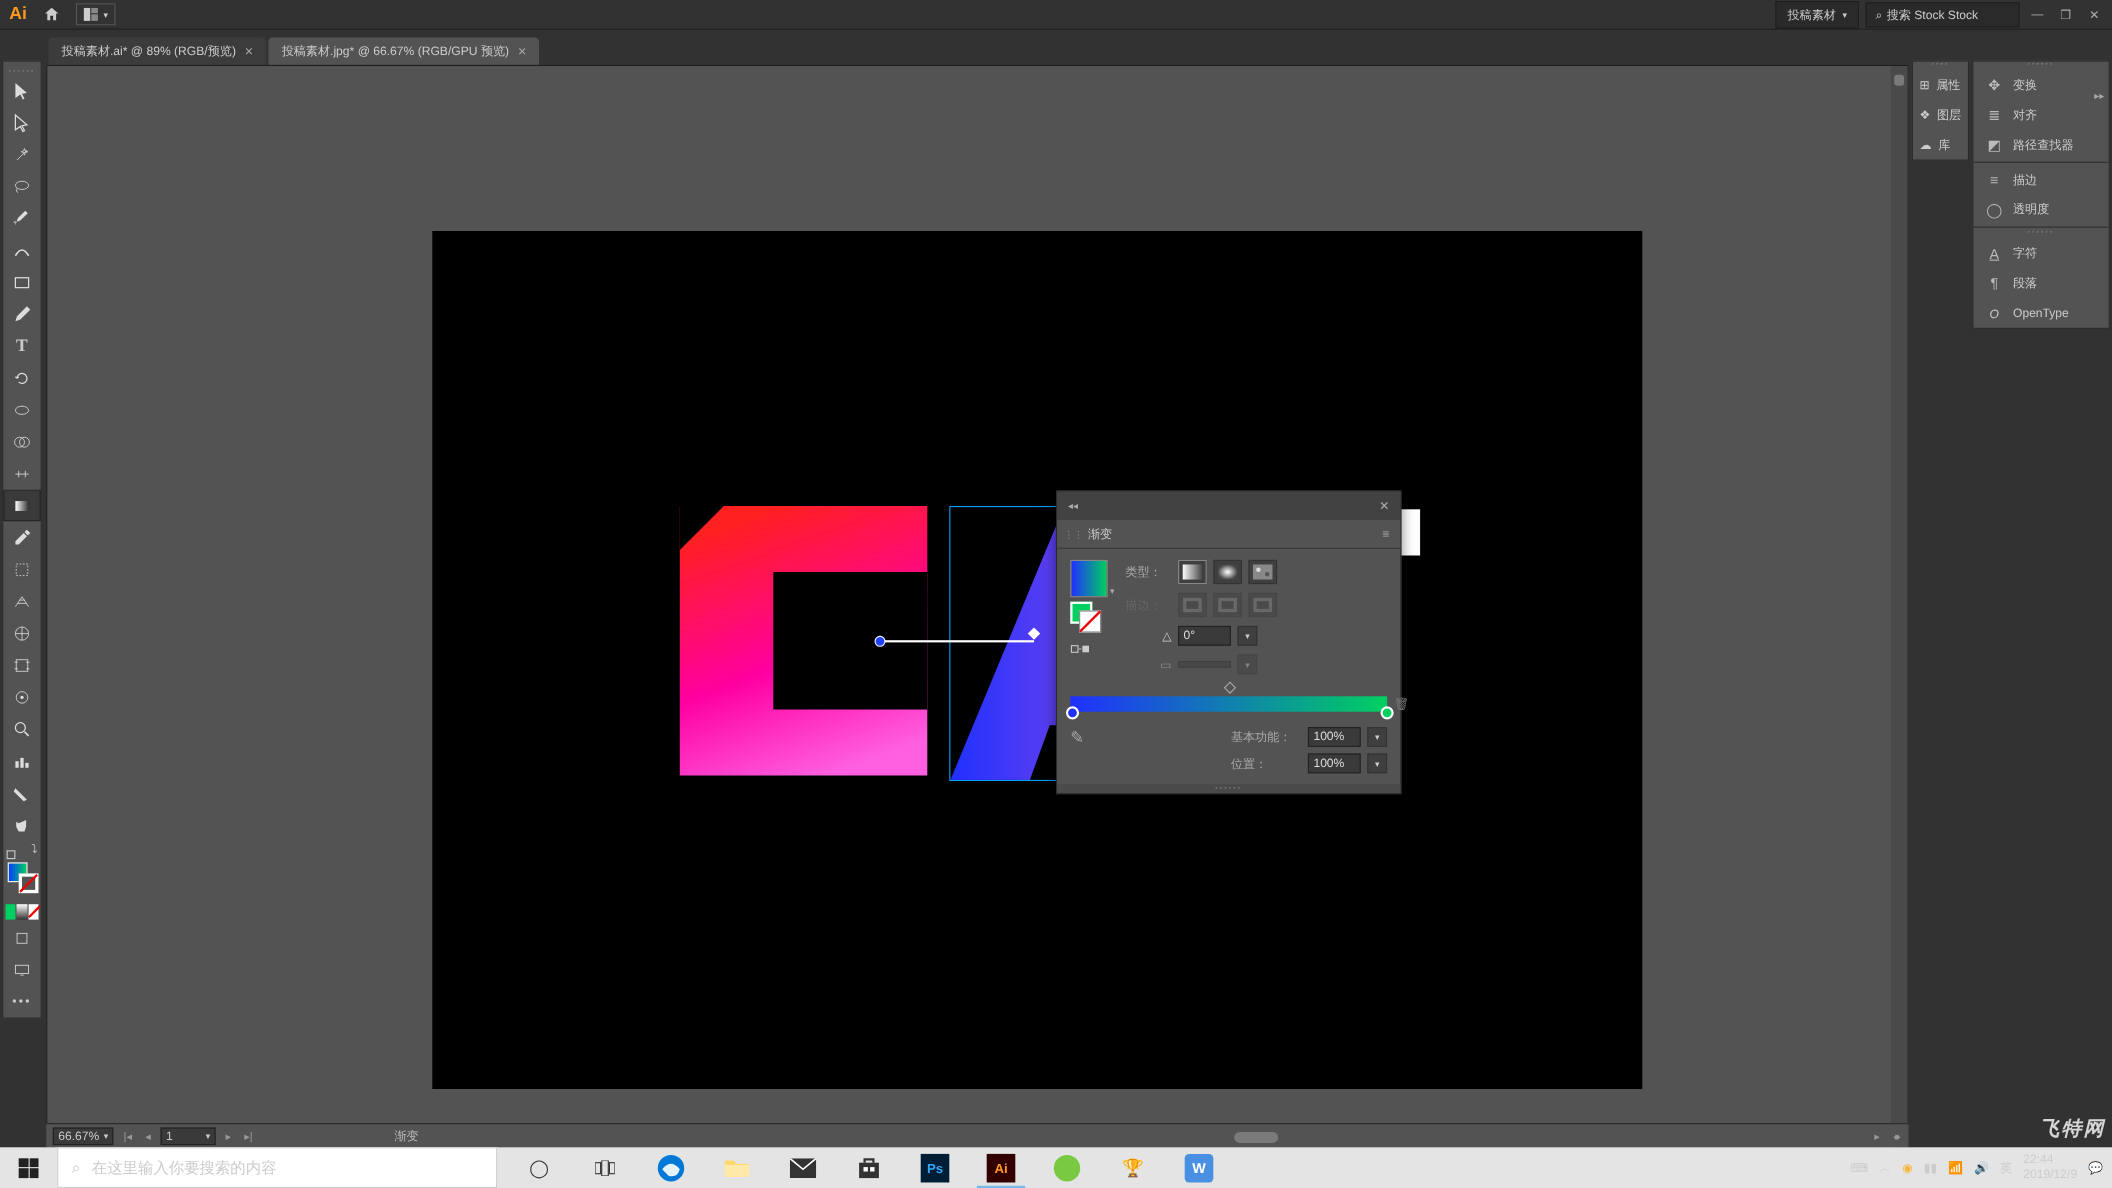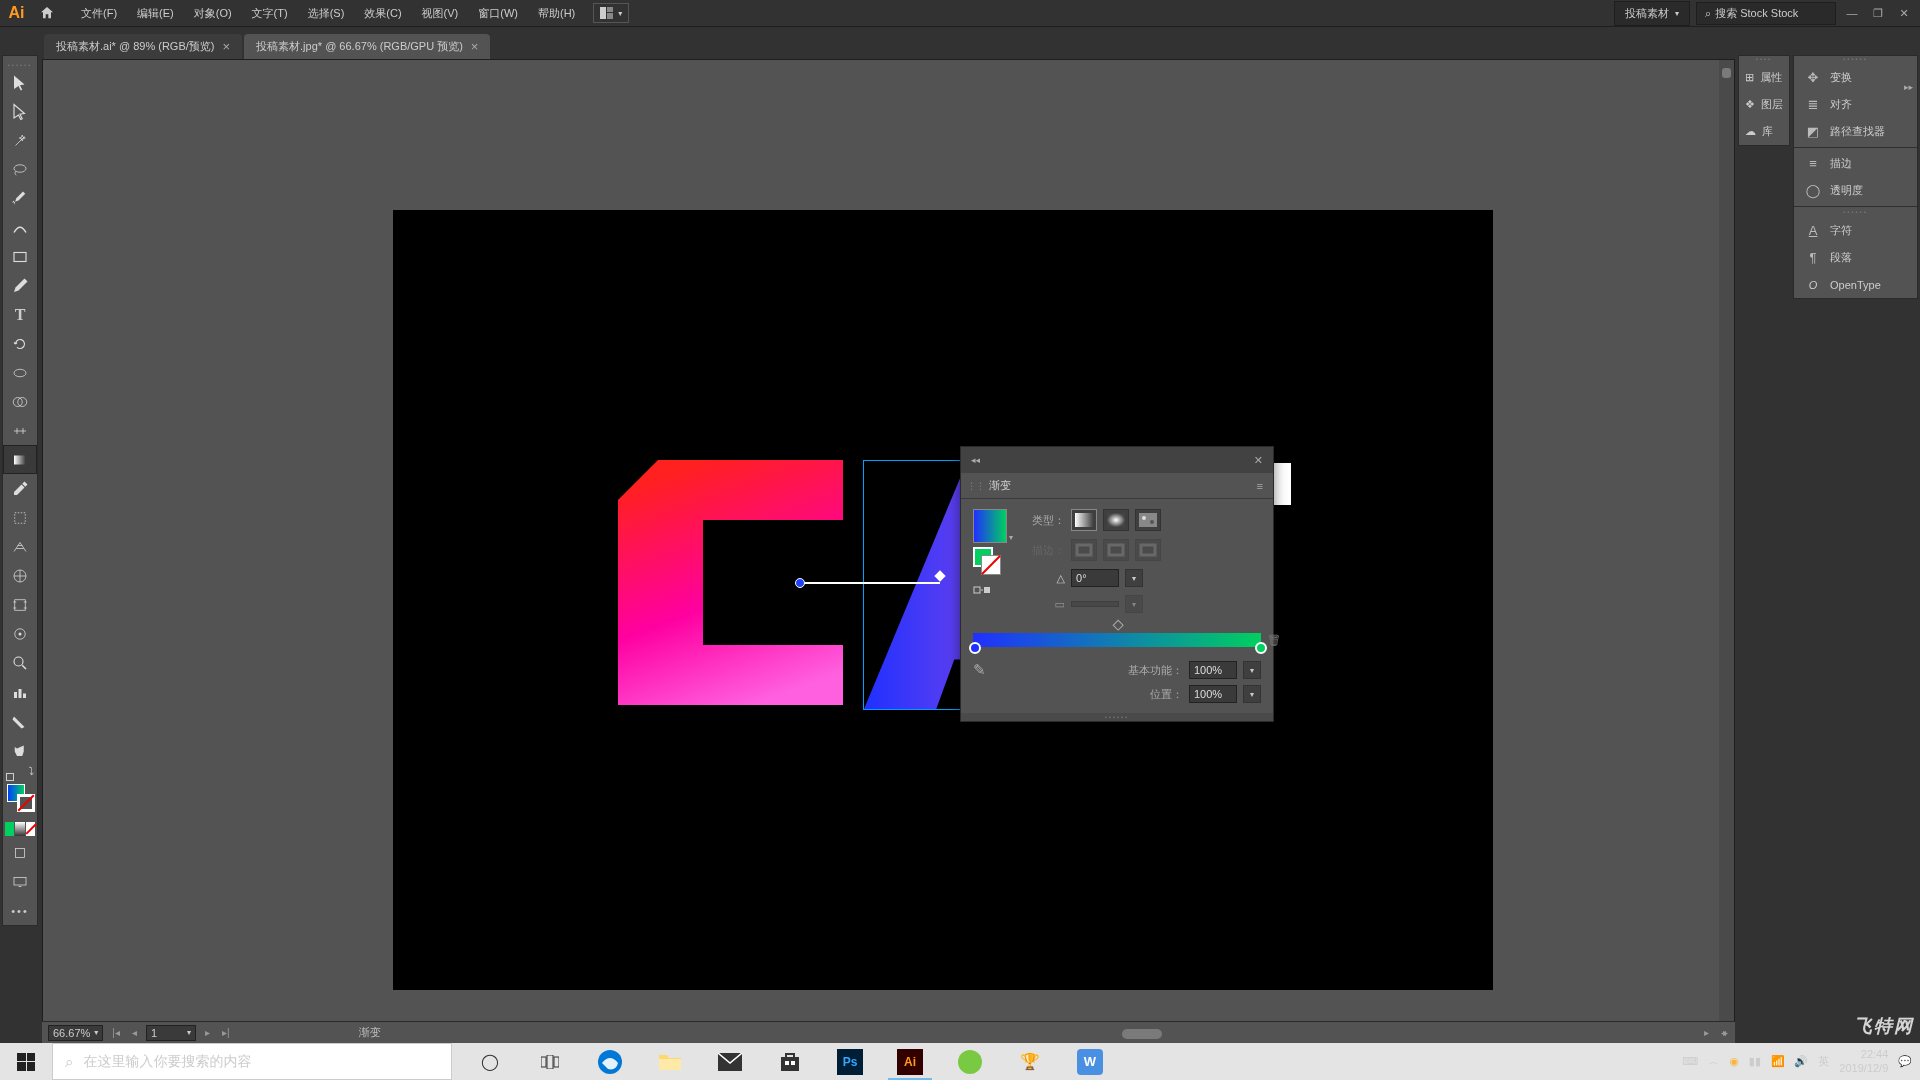--- a/index.html
+++ b/index.html
@@ -52,21 +52,21 @@
 .panel-header .close{margin-left:auto;color:#aaa;padding:2px 4px}
 .panel-header .collapse{color:#aaa;padding:2px 4px;font-size:9px}
 .panel-body{padding:10px 12px 8px 12px;display:flex;gap:10px}
 .grad-preview-col{display:flex;flex-direction:column;gap:4px;align-items:flex-start}
 .grad-prev{width:34px;height:34px;background:linear-gradient(90deg,#2030ff,#00d060);border:1px solid #888}
 .fill-mini{width:20px;height:20px;background:#00d060;border:2px solid #fff;position:relative}
 .nofill{width:20px;height:20px;border:1px solid #888;background:#fff;position:relative}
 .nofill::after{content:"";position:absolute;width:26px;height:2px;background:#e00;transform:rotate(-45deg);top:8px;left:-4px}
 .panel-right-col{flex:1;display:flex;flex-direction:column;gap:8px}
 .row{display:flex;align-items:center;gap:6px}
-.row label{color:#aaa;width:42px;text-align:right}
+.row label{color:#aaa;width:42px;text-align:left}
 .row label.disabled{color:#666}
 .type-btn{width:26px;height:22px;border:1px solid #333;background:#3f3f3f;display:flex;align-items:center;justify-content:center}
 .type-btn.active{border-color:#888}
 .num-input{background:#3a3a3a;border:1px solid #222;padding:2px 4px;width:48px;color:#ddd}
 .dd-arrow{width:18px;height:18px;border:1px solid #333;background:#3f3f3f;display:flex;align-items:center;justify-content:center;font-size:8px}
 .slider-row{padding:8px 12px 4px 12px}
 .grad-slider{height:14px;background:linear-gradient(90deg,#2030ff,#00d060);position:relative;margin:4px 0 8px 0}
 .slider-handle{position:absolute;width:12px;height:12px;border:2px solid #fff;border-radius:50%;top:9px}
 .slider-handle.l{background:#2030ff;left:-4px}
 .slider-handle.r{background:#00d060;right:-6px}
@@ -93,47 +93,36 @@
 
 .taskbar{position:absolute;bottom:0;left:0;right:0;height:37px;background:#e4e4e4;display:flex;align-items:center}
 .tb-start{width:52px;height:37px;display:flex;align-items:center;justify-content:center}
 .win-logo{width:18px;height:18px;display:grid;grid-template-columns:1fr 1fr;gap:1px}
 .win-logo div{background:#222}
 .tb-search{flex:0 0 400px;height:37px;background:#fff;display:flex;align-items:center;padding:0 12px;gap:10px;color:#666;border:1px solid #ccc}
 .tb-icons{display:flex;align-items:center;height:37px;margin-left:8px;gap:0}
 .tb-icon{width:60px;height:37px;display:flex;align-items:center;justify-content:center;position:relative;color:#333;font-size:16px}
 .tb-icon.active::after{content:"";position:absolute;bottom:0;left:8px;right:8px;height:2px;background:#76b9ed}
 .tray{margin-left:auto;display:flex;align-items:center;gap:10px;padding-right:8px;color:#333}
-.tray-time{text-align:right;font-size:11px;line-height:1.2;color:#111}
+.tray-time{text-align:left;font-size:11px;line-height:1.2;color:#111}
 .watermark{position:absolute;right:6px;bottom:42px;color:#fff;font-size:18px;font-style:italic;opacity:.8;font-weight:bold;letter-spacing:2px}
 
 .vscroll{position:absolute;right:0;top:0;bottom:0;width:15px;background:#4a4a4a}
 .vscroll .vthumb{position:absolute;top:8px;left:3px;width:9px;height:10px;background:#7a7a7a;border-radius:3px}
 .expand-arrow{position:absolute;right:4px;top:26px;color:#aaa;font-size:9px}
 </style>
 </head>
 <body>
 
 <div class="menubar">
   <div class="ai-logo">Ai</div>
   <div class="home-icon">
     <svg viewBox="0 0 24 24" fill="#ccc" width="16" height="16">
         <path d="M12 3l9 8h-3v9h-4v-6h-4v6H6v-9H3z"></path>
       </svg>
-  </div>
-  <div class="menu-items">
-    <span>文件(F)</span>
-    <span>编辑(E)</span>
-    <span>对象(O)</span>
-    <span>文字(T)</span>
-    <span>选择(S)</span>
-    <span>效果(C)</span>
-    <span>视图(V)</span>
-    <span>窗口(W)</span>
-    <span>帮助(H)</span>
   </div>
   <div class="doc-arrange">
     <svg width="14" height="12" viewBox="0 0 14 12">
         <rect x="0" y="0" width="6" height="12" fill="#ccc"></rect>
         <rect x="7" y="0" width="6" height="5" fill="#888"></rect>
         <rect x="7" y="6" width="6" height="6" fill="#888"></rect>
       </svg>
     <span style="font-size:8px">▾</span>
   </div>
   <div class="menu-right">

